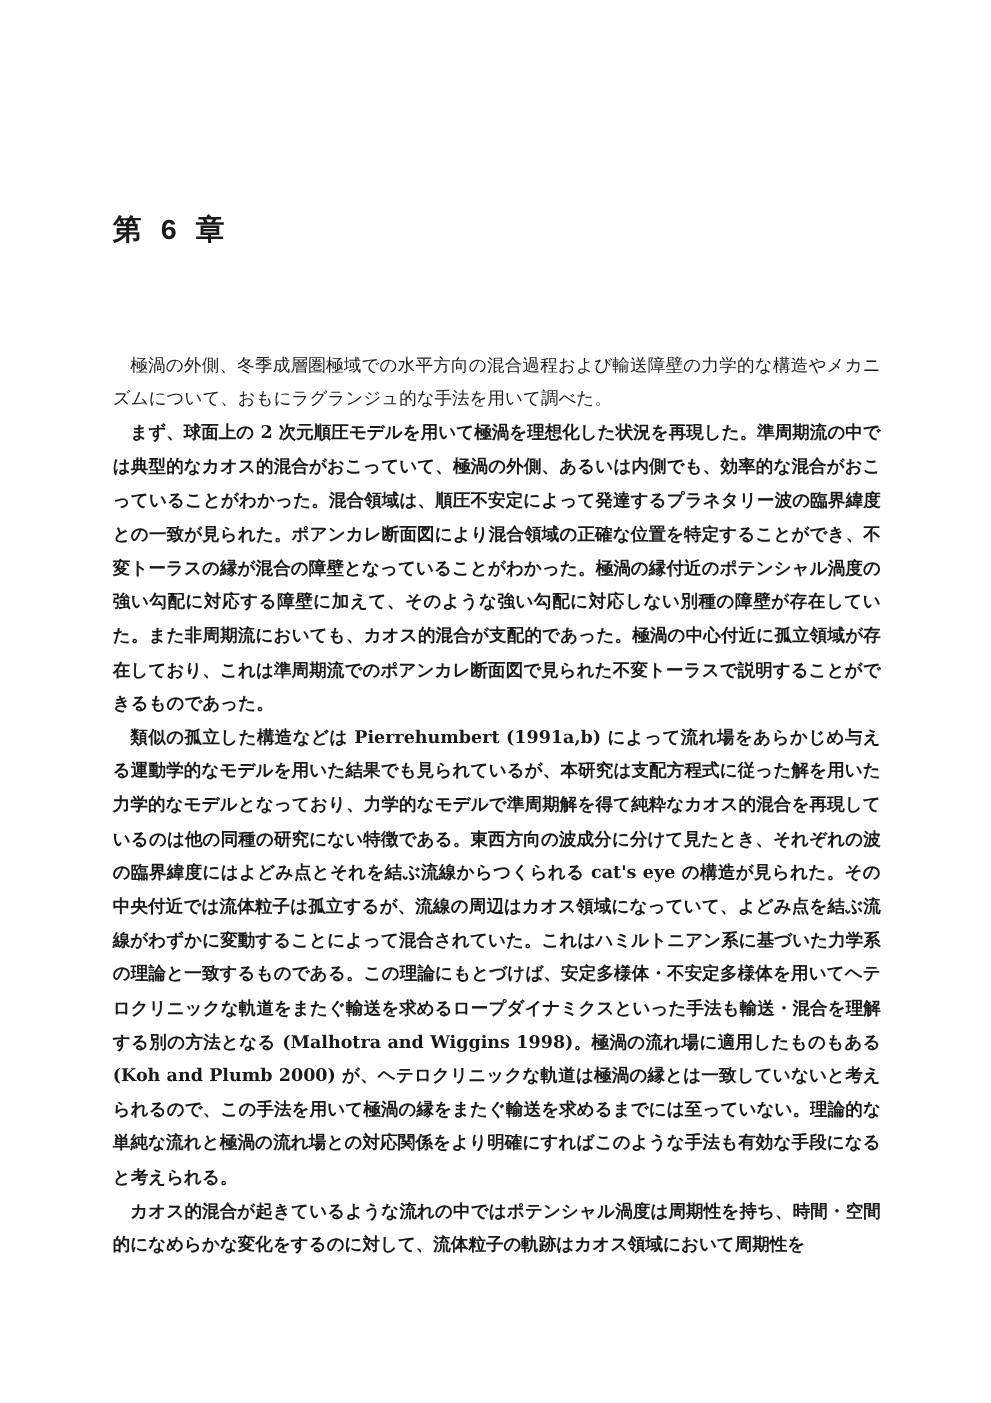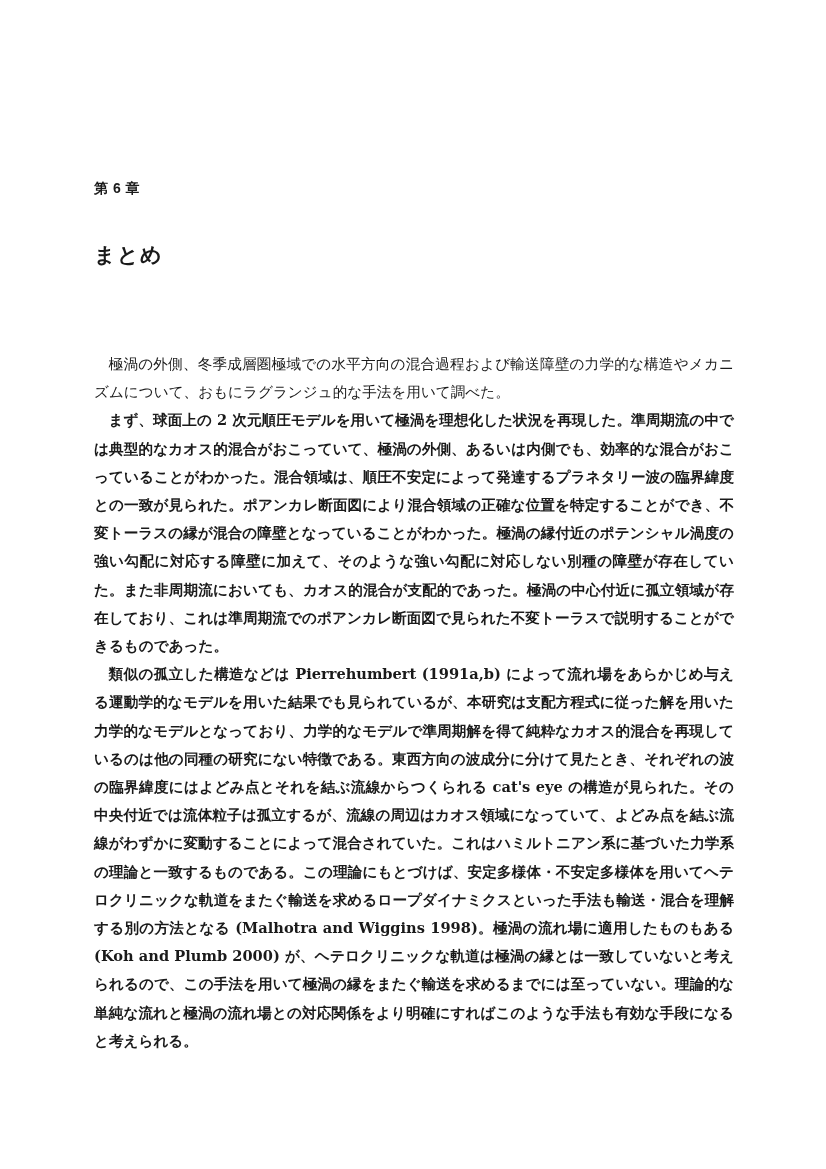--- a/index.html
+++ b/index.html
@@ -24,23 +24,23 @@
     box-sizing: border-box;
     padding: 0;
   }
   .content {
     position: absolute;
     left: 94px;
     top: 180px;
     width: 640px;
   }
   .chapter-label {
-    font-family: Liberation Sans, sans-serif;
+    font-family: Liberation Mono, monospace;
     font-weight: bold;
-    font-size: 14px;
+    font-size: 24px;
     letter-spacing: 0.5px;
     margin: 0 0 0 0;
     line-height: 1.2;
   }
   .chapter-title {
     font-family: "DejaVu Sans", sans-serif;
     font-weight: bold;
     font-size: 21px;
     letter-spacing: 1.5px;
     margin: 46px 0 0 0;
@@ -74,24 +74,24 @@
   }
 </style>
 </head>
 <body>
 
 <div class="page">
   <div class="content">
 
     <div class="chapter-label">第 6 章</div>
 
-    <h1 class="chapter-title">まとめ</h1>
 
     <div class="body-text">
       <p>極渦の外側、冬季成層圏極域での水平方向の混合過程および輸送障壁の力学的な構造やメカニズムについて、おもにラグランジュ的な手法を用いて調べた。</p>
       <p>まず、球面上の 2 次元順圧モデルを用いて極渦を理想化した状況を再現した。準周期流の中では典型的なカオス的混合がおこっていて、極渦の外側、あるいは内側でも、効率的な混合がおこっていることがわかった。混合領域は、順圧不安定によって発達するプラネタリー波の臨界緯度との一致が見られた。ポアンカレ断面図により混合領域の正確な位置を特定することができ、不変トーラスの縁が混合の障壁となっていることがわかった。極渦の縁付近のポテンシャル渦度の強い勾配に対応する障壁に加えて、そのような強い勾配に対応しない別種の障壁が存在していた。また非周期流においても、カオス的混合が支配的であった。極渦の中心付近に孤立領域が存在しており、これは準周期流でのポアンカレ断面図で見られた不変トーラスで説明することができるものであった。</p>
       <p>類似の孤立した構造などは Pierrehumbert (1991a,b) によって流れ場をあらかじめ与える運動学的なモデルを用いた結果でも見られているが、本研究は支配方程式に従った解を用いた力学的なモデルとなっており、力学的なモデルで準周期解を得て純粋なカオス的混合を再現しているのは他の同種の研究にない特徴である。東西方向の波成分に分けて見たとき、それぞれの波の臨界緯度にはよどみ点とそれを結ぶ流線からつくられる cat's eye の構造が見られた。その中央付近では流体粒子は孤立するが、流線の周辺はカオス領域になっていて、よどみ点を結ぶ流線がわずかに変動することによって混合されていた。これはハミルトニアン系に基づいた力学系の理論と一致するものである。この理論にもとづけば、安定多様体・不安定多様体を用いてヘテロクリニックな軌道をまたぐ輸送を求めるロープダイナミクスといった手法も輸送・混合を理解する別の方法となる (Malhotra and Wiggins 1998)。極渦の流れ場に適用したものもある (Koh and Plumb 2000) が、ヘテロクリニックな軌道は極渦の縁とは一致していないと考えられるので、この手法を用いて極渦の縁をまたぐ輸送を求めるまでには至っていない。理論的な単純な流れと極渦の流れ場との対応関係をより明確にすればこのような手法も有効な手段になると考えられる。</p>
+      <p>カオス的混合が起きているような流れの中ではポテンシャル渦度は周期性を持ち、時間・空間的になめらかな変化をするのに対して、流体粒子の軌跡はカオス領域において周期性を</p>
     </div>
 
   </div>
 
   <div class="page-number">85</div>
 </div>
 
 </body></html>

